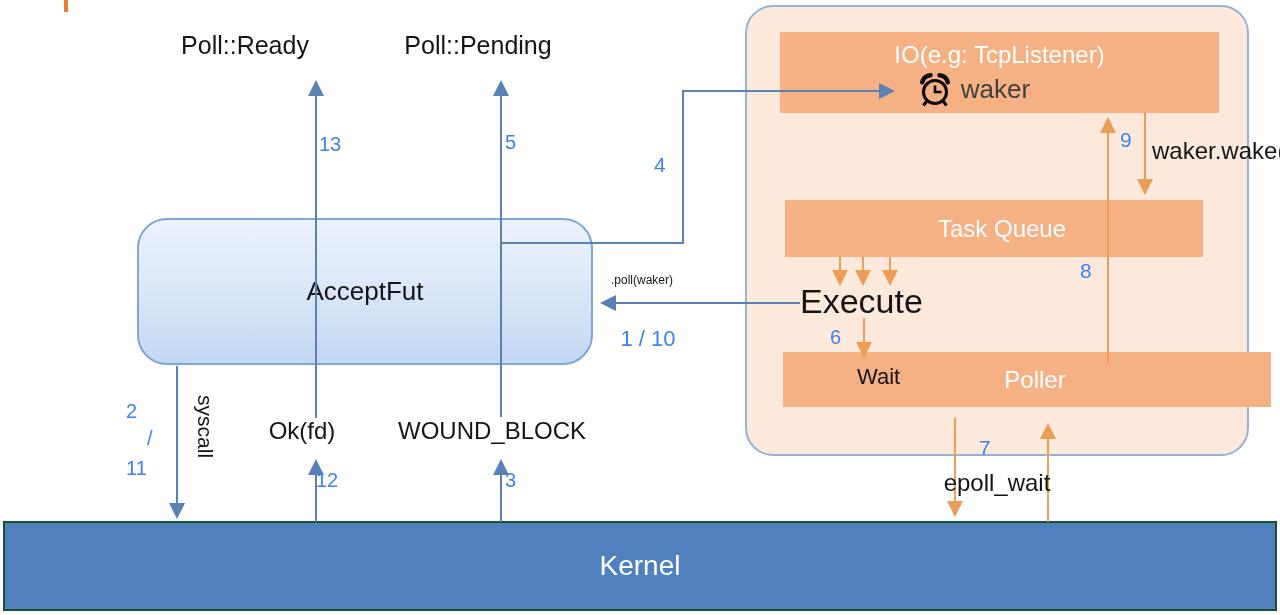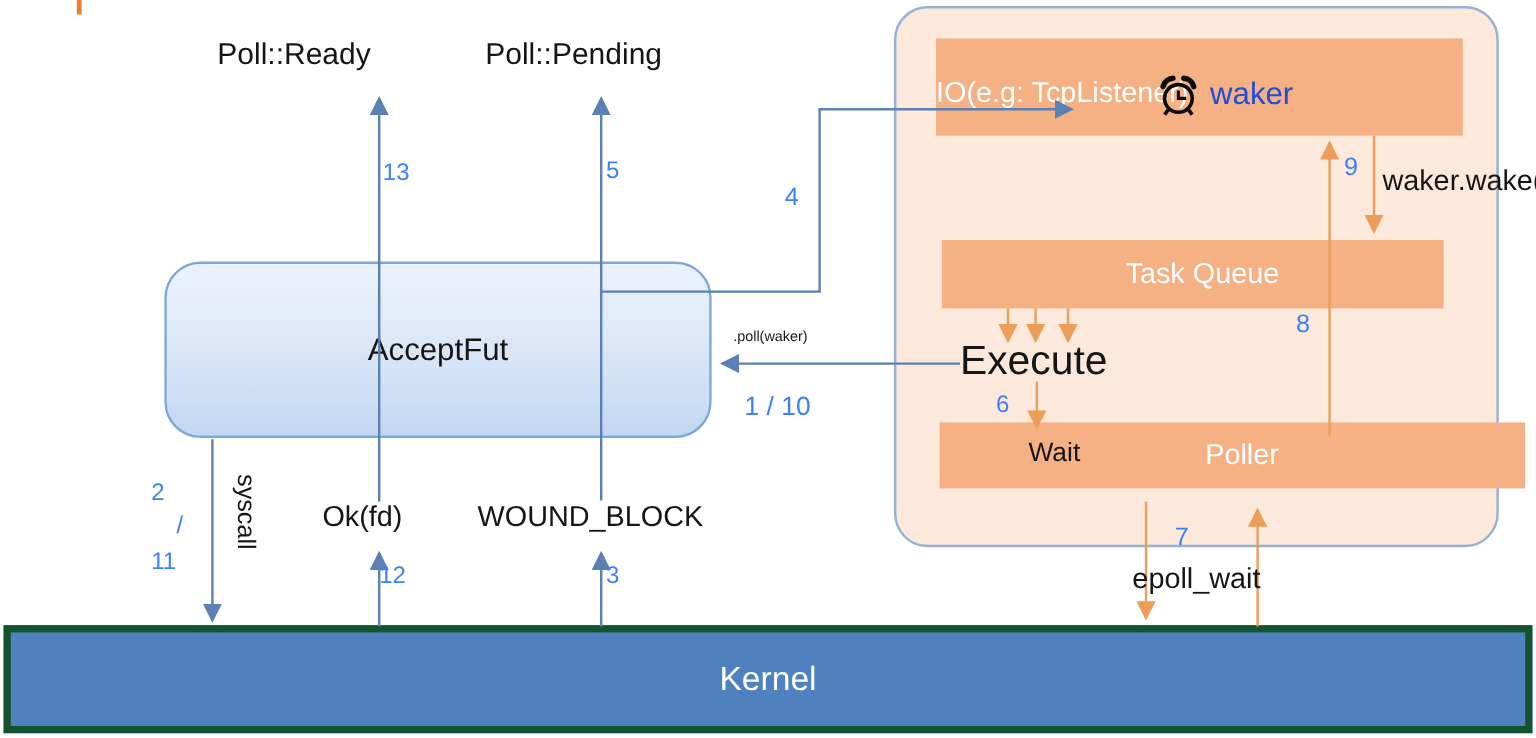--- a/index.html
+++ b/index.html
@@ -8,37 +8,37 @@
 
   
   .tick{position:absolute;left:64px;top:0;width:4px;height:12px;background:#ed7d31;}
 
   
   .panel{position:absolute;left:745px;top:5px;width:504px;height:451px;
          background:#fce9db;border:2px solid #94b2d4;border-radius:28px;box-sizing:border-box;}
 
   
   .obox{position:absolute;background:#f5b183;display:flex;align-items:center;justify-content:center;}
-  .io{left:780px;top:32px;width:439px;height:81px;flex-direction:row;justify-content:flex-start;padding-top:10px;box-sizing:border-box;}
+  .io{left:780px;top:32px;width:439px;height:81px;flex-direction:column;justify-content:flex-start;padding-top:10px;box-sizing:border-box;}
   .io-title{color:#ffffff;font-size:24px;line-height:26px;}
   .io-waker{display:flex;align-items:center;gap:8px;margin-top:2px;transform:translateX(-26px);}
-  .io-waker span{color:#1d4ed8;font-size:26px;}
+  .io-waker span{color:#404040;font-size:26px;}
   .tq{left:785px;top:200px;width:418px;height:57px;}
   .pol{left:783px;top:352px;width:488px;height:55px;}
   .obox .wtitle{color:#ffffff;font-size:24px;margin-left:16px;}
 
   
   .afut{position:absolute;left:137px;top:218px;width:456px;height:147px;border-radius:30px;
         background:linear-gradient(180deg,#ebf2fc 0%,#dce8f8 45%,#c3d7f2 100%);
         border:2px solid #7da7d9;box-sizing:border-box;
         display:flex;align-items:center;justify-content:center;font-size:26px;}
 
   
   .kernel{position:absolute;left:3px;top:521px;width:1274px;height:90px;background:#4e81bd;
-          border:6px solid #14532d;box-sizing:border-box;
+          border:2px solid #14532d;box-sizing:border-box;
           display:flex;align-items:center;justify-content:center;color:#ffffff;font-size:28px;}
 
   
   .overlay{position:absolute;left:0;top:0;width:1280px;height:615px;pointer-events:none;}
 
   
   .lbl{position:absolute;white-space:nowrap;line-height:1.1;}
   .red{color:#3b82f6;}
   .ctr{transform:translateX(-50%);}
 

